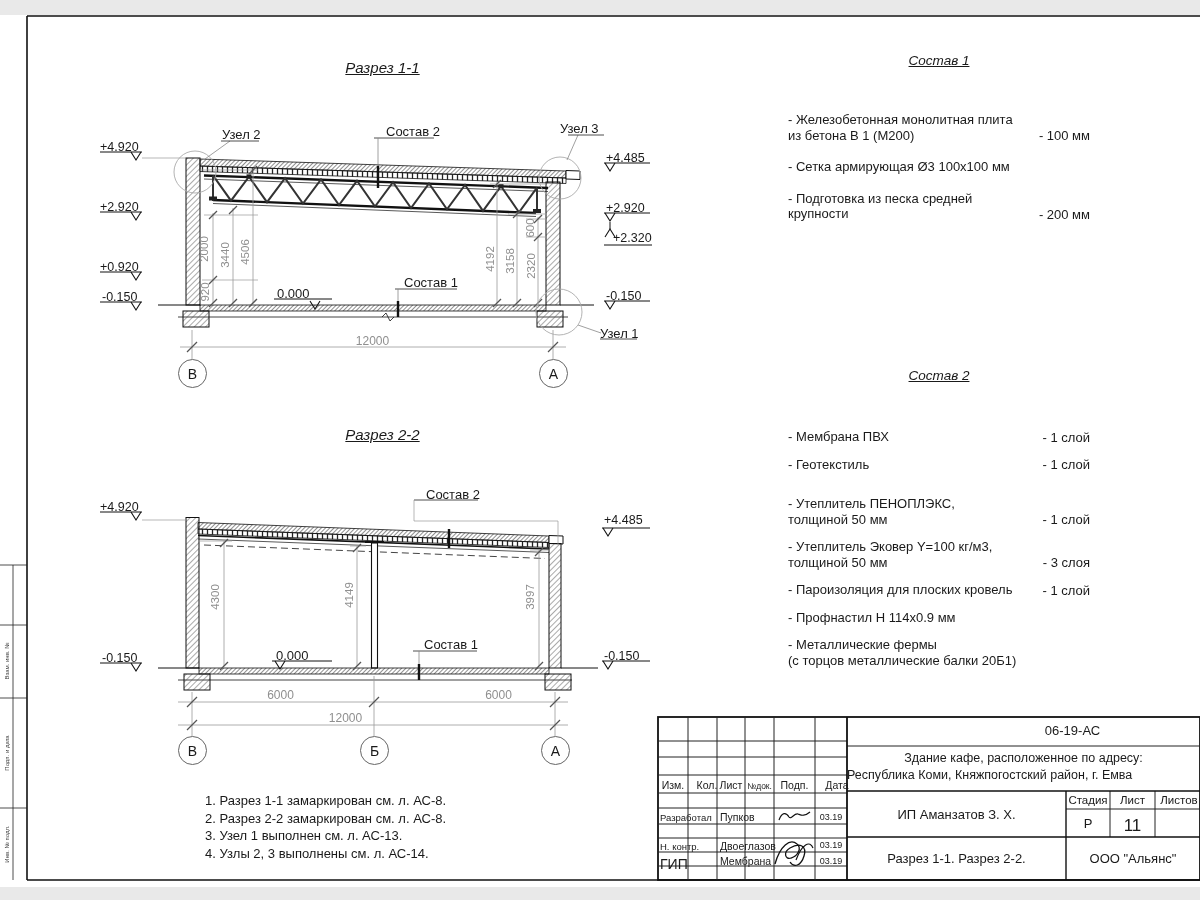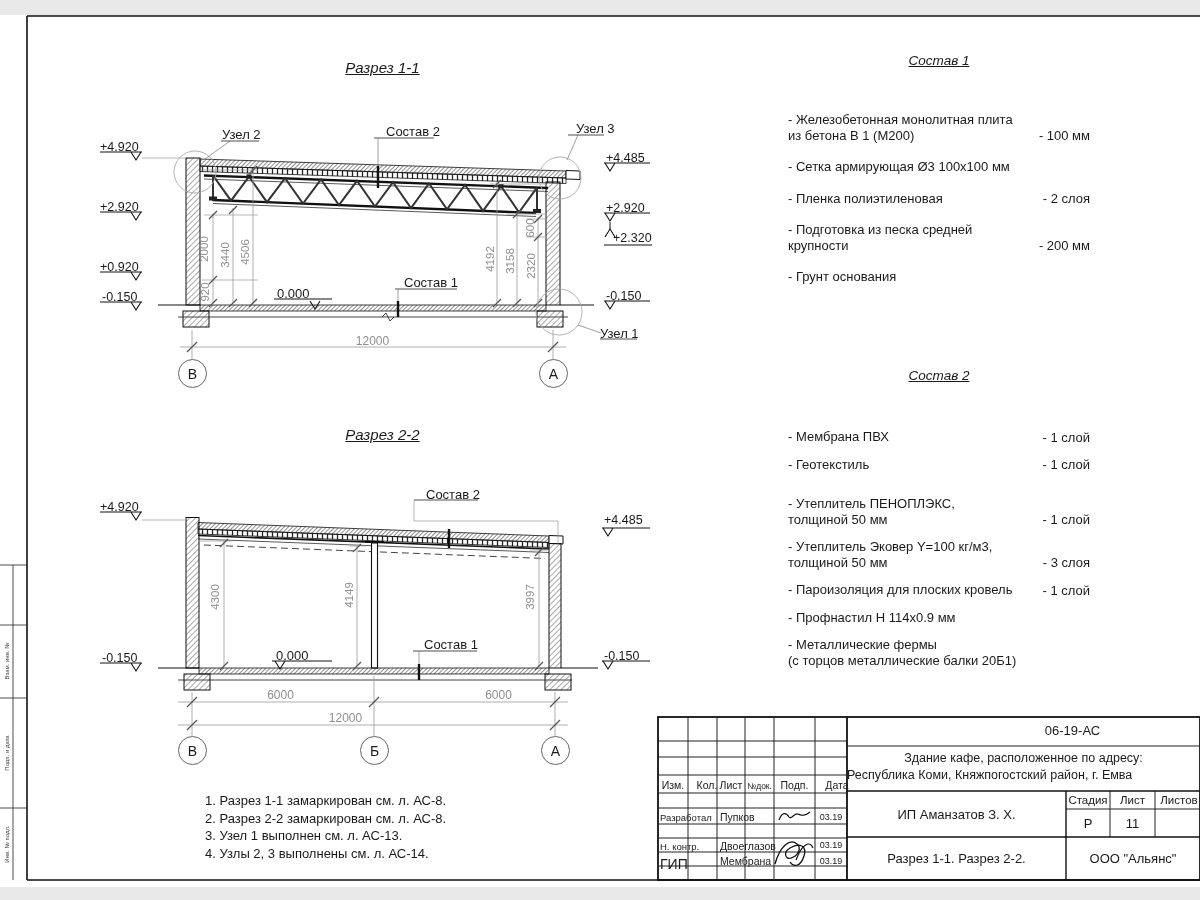--- a/index.html
+++ b/index.html
@@ -277,21 +277,21 @@
   <g fill="none" stroke="#111">
     <path stroke-width="1.2" d="M779,820 C782,812 786,812 789,817 C791,820 794,813 798,814 C801,815 804,817 810,812"></path>
     <path stroke-width="1.3" d="M775,864 C780,846 790,838 797,844 C802,848 798,856 791,858 C785,860 783,852 790,848 C800,842 807,846 804,856 C801,866 794,868 790,862"></path>
     <path stroke-width="1.2" d="M796,860 C802,844 810,840 813,848"></path>
   </g>
 </svg>
 
 <div class="sec-title" style="left:330px;top:59px;width:105px">Разрез 1-1</div>
 <span class="lbl" style="left:222px;top:127px">Узел 2</span>
 <span class="lbl" style="left:386px;top:124px">Состав 2</span>
-<span class="lbl" style="left:576px;top:121px">Узел 3</span>
+<span class="lbl" style="left:560px;top:121px">Узел 3</span>
 <span class="lbl" style="left:600px;top:326px">Узел 1</span>
 <span class="lbl" style="left:404px;top:275px">Состав 1</span>
 <span class="lbl" style="left:277px;top:286px">0.000</span>
 <span class="elev" style="left:100px;top:140px">+4.920</span>
 <span class="elev" style="left:100px;top:200px">+2.920</span>
 <span class="elev" style="left:100px;top:260px">+0.920</span>
 <span class="elev" style="left:102px;top:290px">-0.150</span>
 <span class="elev" style="left:606px;top:151px">+4.485</span>
 <span class="elev" style="left:606px;top:201px">+2.920</span>
 <span class="elev" style="left:613px;top:231px">+2.320</span>
@@ -341,31 +341,23 @@
   <div class="srow">
       <span class="sname">- Железобетонная  монолитная плита
 из бетона В 1 (М200)</span>
       <span class="sqty">- 100 мм</span>
     </div>
   <div class="srow">
       <span class="sname">- Сетка армирующая Ø3 100х100 мм</span>
       <span class="sqty"></span>
     </div>
   <div class="srow">
-      <span class="sname">- Пленка полиэтиленовая</span>
-      <span class="sqty">-  2 слоя</span>
-    </div>
-  <div class="srow">
       <span class="sname">- Подготовка из песка средней
 крупности</span>
       <span class="sqty">- 200 мм</span>
-    </div>
-  <div class="srow">
-      <span class="sname">- Грунт основания</span>
-      <span class="sqty"></span>
     </div>
 </div>
 
 <div class="sost" style="left:788px;top:368px">
   <h3 style="margin-bottom:46px">Состав 2</h3>
   <div class="srow" style="margin-bottom:12px">
       <span class="sname">- Мембрана ПВХ</span>
       <span class="sqty">- 1 слой</span>
     </div>
   <div class="srow" style="margin-bottom:24px">
@@ -407,21 +399,21 @@
 <span class="tb-txt ctr" style="left:891px;top:723px;width:363px;font-size:13px">06-19-АС</span>
 <span class="tb-txt ctr" style="left:847px;top:751px;width:353px;font-size:12.5px">Здание кафе, расположенное по адресу:</span>
 <span class="tb-txt ctr" style="left:847px;top:768px;width:281px;font-size:12.5px">Республика Коми, Княжпогостский район, г. Емва</span>
 <span class="tb-txt ctr" style="left:847px;top:807px;width:219px;font-size:13px">ИП Аманзатов З. Х.</span>
 <span class="tb-txt ctr" style="left:847px;top:851px;width:219px;font-size:13px">Разрез 1-1. Разрез 2-2.</span>
 <span class="tb-txt ctr" style="left:1066px;top:851px;width:134px;font-size:13px">ООО "Альянс"</span>
 <span class="tb-txt ctr" style="left:1066px;top:794px;width:44px;font-size:11.5px">Стадия</span>
 <span class="tb-txt ctr" style="left:1110px;top:794px;width:45px;font-size:11.5px">Лист</span>
 <span class="tb-txt ctr" style="left:1155px;top:794px;width:48px;font-size:11.5px">Листов</span>
 <span class="tb-txt ctr" style="left:1066px;top:816px;width:44px;font-size:13px">Р</span>
-<span class="tb-txt ctr" style="left:1110px;top:816px;width:45px;font-size:13px">11</span>
+<span class="tb-txt ctr" style="left:1110px;top:816px;width:45px;font-size:17px">11</span>
 <span class="tb-txt ctr" style="left:658px;top:779px;width:30px;font-size:10.5px">Изм.</span>
 <span class="tb-txt ctr" style="left:688px;top:779px;width:38px;font-size:10.5px">Кол.</span>
 <span class="tb-txt ctr" style="left:717px;top:779px;width:28px;font-size:10.5px">Лист</span>
 <span class="tb-txt ctr" style="left:745px;top:781px;width:29px;font-size:8.5px">№док.</span>
 <span class="tb-txt ctr" style="left:774px;top:779px;width:41px;font-size:10.5px">Подп.</span>
 <span class="tb-txt ctr" style="left:815px;top:779px;width:44px;font-size:10.5px">Дата</span>
 <span class="tb-txt" style="left:660px;top:812px;font-size:9.5px">Разработал</span>
 <span class="tb-txt" style="left:720px;top:811px;font-size:10.5px">Пупков</span>
 <span class="tb-txt ctr" style="left:815px;top:812px;width:32px;font-size:9px">03.19</span>
 <span class="tb-txt" style="left:660px;top:841px;font-size:9.5px">Н. контр.</span>

